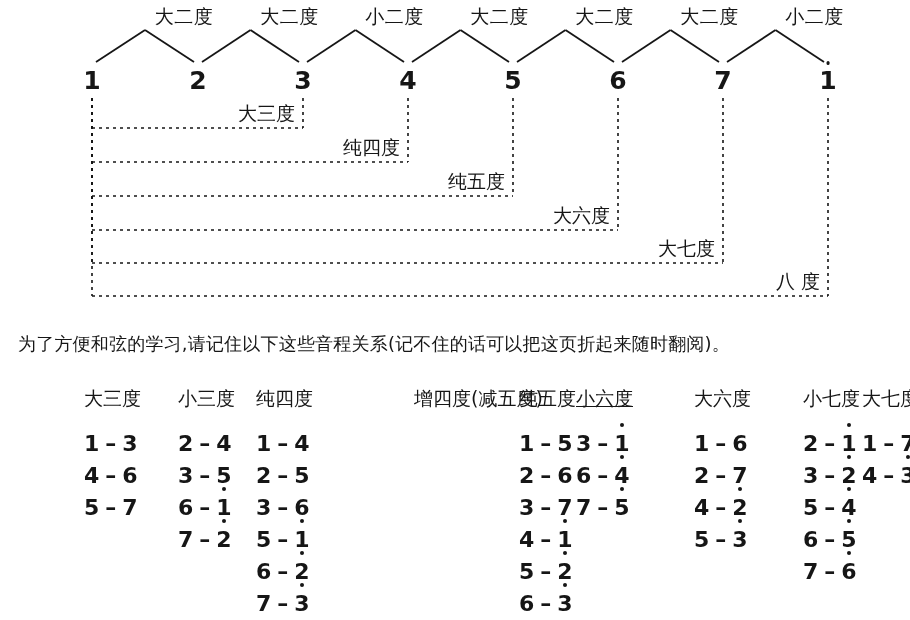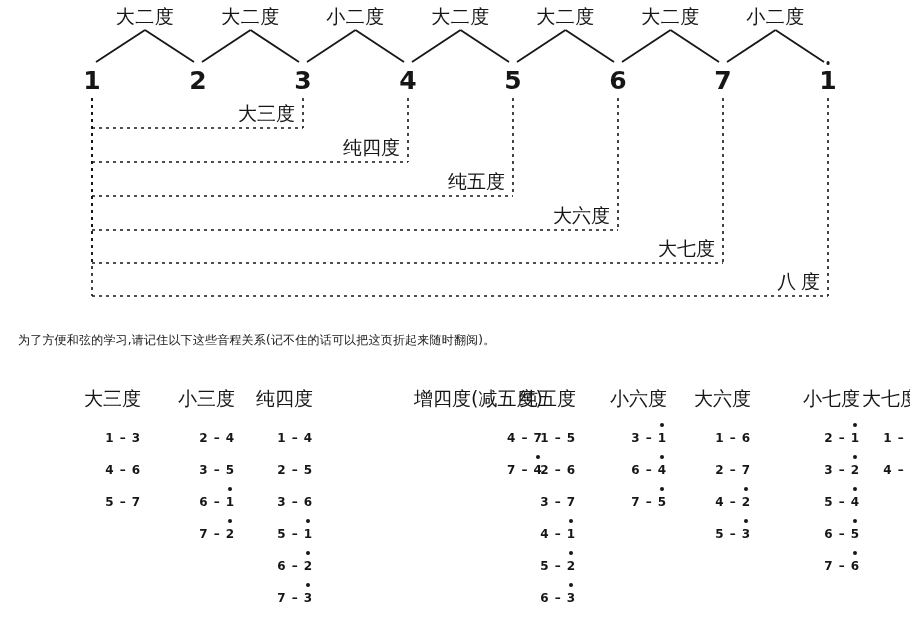--- a/index.html
+++ b/index.html
@@ -31,20 +31,21 @@
     top: 0;
   }
   .step-label {
     position: absolute;
     font-size: 19px;
     font-weight: 500;
     letter-spacing: 0.5px;
     white-space: nowrap;
     transform: translateX(-50%);
     font-family: Liberation Serif, serif;
+    margin-left: 39px;
   }
   .degree {
     position: absolute;
     font-size: 25px;
     font-weight: bold;
     font-family: "DejaVu Sans", "Liberation Sans", sans-serif;
     transform: translateX(-50%);
     line-height: 1;
   }
   .degree .odot {
@@ -65,21 +66,21 @@
     transform: translateX(-100%);
     font-family: "DejaVu Sans", "Liberation Sans", sans-serif;
   }
 
   
   #note-paragraph {
     position: absolute;
     left: 18px;
     top: 332px;
     width: 880px;
-    font-size: 12px;
+    font-size: 18px;
     letter-spacing: 0.2px;
     white-space: nowrap;
     font-family: "DejaVu Sans", "Liberation Sans", sans-serif;
   }
 
   
   #interval-table {
     position: absolute;
     left: 0;
     top: 386px;
@@ -95,23 +96,23 @@
     font-weight: 500;
     white-space: nowrap;
     text-align: center;
     font-family: "DejaVu Sans", "Liberation Sans", sans-serif;
   }
   .col-body {
     margin-top: 19px;
   }
   .pair {
     height: 32px;
-    font-size: 12px;
+    font-size: 22px;
     font-weight: bold;
-    text-align: right;
+    text-align: left;
     white-space: nowrap;
     font-family: "DejaVu Sans", "Liberation Sans", sans-serif;
     letter-spacing: 1px;
   }
   .num {
     position: relative;
     display: inline-block;
   }
   .num .odot {
     position: absolute;
@@ -191,21 +192,21 @@
       <div class="degree" style="left: 618px; top: 68px;"><span>6</span></div>
       <div class="degree" style="left: 723px; top: 68px;"><span>7</span></div>
       <div class="degree" style="left: 828px; top: 68px;"><span>1</span><span class="odot"></span></div>
     </div>
   <div id="span-labels-layer">
       <div class="span-label" style="left: 295px; top: 101px;">大三度</div>
       <div class="span-label" style="left: 400px; top: 135px;">纯四度</div>
       <div class="span-label" style="left: 505px; top: 169px;">纯五度</div>
       <div class="span-label" style="left: 610px; top: 203px;">大六度</div>
       <div class="span-label" style="left: 715px; top: 236px;">大七度</div>
-      <div class="span-label" style="left: 820px; top: 269px; font-family: Liberation Serif, serif;">八 度</div>
+      <div class="span-label" style="left: 820px; top: 269px;">八 度</div>
     </div>
 
 </div>
 
 <div id="note-paragraph">为了方便和弦的学习,请记住以下这些音程关系(记不住的话可以把这页折起来随时翻阅)。</div>
 
 <div id="interval-table">
     <div class="col" style="left: 84px;">
       <div class="col-head">大三度</div>
       <div class="col-body">
@@ -229,37 +230,33 @@
         <div class="pair"><span class="num"><span>1</span></span><span class="dash">–</span><span class="num"><span>4</span></span></div>
         <div class="pair"><span class="num"><span>2</span></span><span class="dash">–</span><span class="num"><span>5</span></span></div>
         <div class="pair"><span class="num"><span>3</span></span><span class="dash">–</span><span class="num"><span>6</span></span></div>
         <div class="pair"><span class="num"><span>5</span></span><span class="dash">–</span><span class="num"><span>1</span><span class="odot"></span></span></div>
         <div class="pair"><span class="num"><span>6</span></span><span class="dash">–</span><span class="num"><span>2</span><span class="odot"></span></span></div>
         <div class="pair"><span class="num"><span>7</span></span><span class="dash">–</span><span class="num"><span>3</span><span class="odot"></span></span></div>
       </div>
     </div>
     <div class="col" style="left: 414px;">
       <div class="col-head">增四度(减五度)</div>
-      <div class="col-body">
-        <div class="pair"><span class="num"><span>4</span></span><span class="dash">–</span><span class="num"><span>7</span></span></div>
-        <div class="pair"><span class="num"><span>7</span></span><span class="dash">–</span><span class="num"><span>4</span><span class="odot"></span></span></div>
-      </div>
     </div>
     <div class="col" style="left: 519px;">
       <div class="col-head">纯五度</div>
       <div class="col-body">
         <div class="pair"><span class="num"><span>1</span></span><span class="dash">–</span><span class="num"><span>5</span></span></div>
         <div class="pair"><span class="num"><span>2</span></span><span class="dash">–</span><span class="num"><span>6</span></span></div>
         <div class="pair"><span class="num"><span>3</span></span><span class="dash">–</span><span class="num"><span>7</span></span></div>
         <div class="pair"><span class="num"><span>4</span></span><span class="dash">–</span><span class="num"><span>1</span><span class="odot"></span></span></div>
         <div class="pair"><span class="num"><span>5</span></span><span class="dash">–</span><span class="num"><span>2</span><span class="odot"></span></span></div>
         <div class="pair"><span class="num"><span>6</span></span><span class="dash">–</span><span class="num"><span>3</span><span class="odot"></span></span></div>
       </div>
     </div>
-    <div class="col" style="left: 610px;">
+    <div class="col" style="left: 576px; text-decoration: underline;">
       <div class="col-head">小六度</div>
       <div class="col-body">
         <div class="pair"><span class="num"><span>3</span></span><span class="dash">–</span><span class="num"><span>1</span><span class="odot"></span></span></div>
         <div class="pair"><span class="num"><span>6</span></span><span class="dash">–</span><span class="num"><span>4</span><span class="odot"></span></span></div>
         <div class="pair"><span class="num"><span>7</span></span><span class="dash">–</span><span class="num"><span>5</span><span class="odot"></span></span></div>
       </div>
     </div>
     <div class="col" style="left: 694px;">
       <div class="col-head">大六度</div>
       <div class="col-body">

